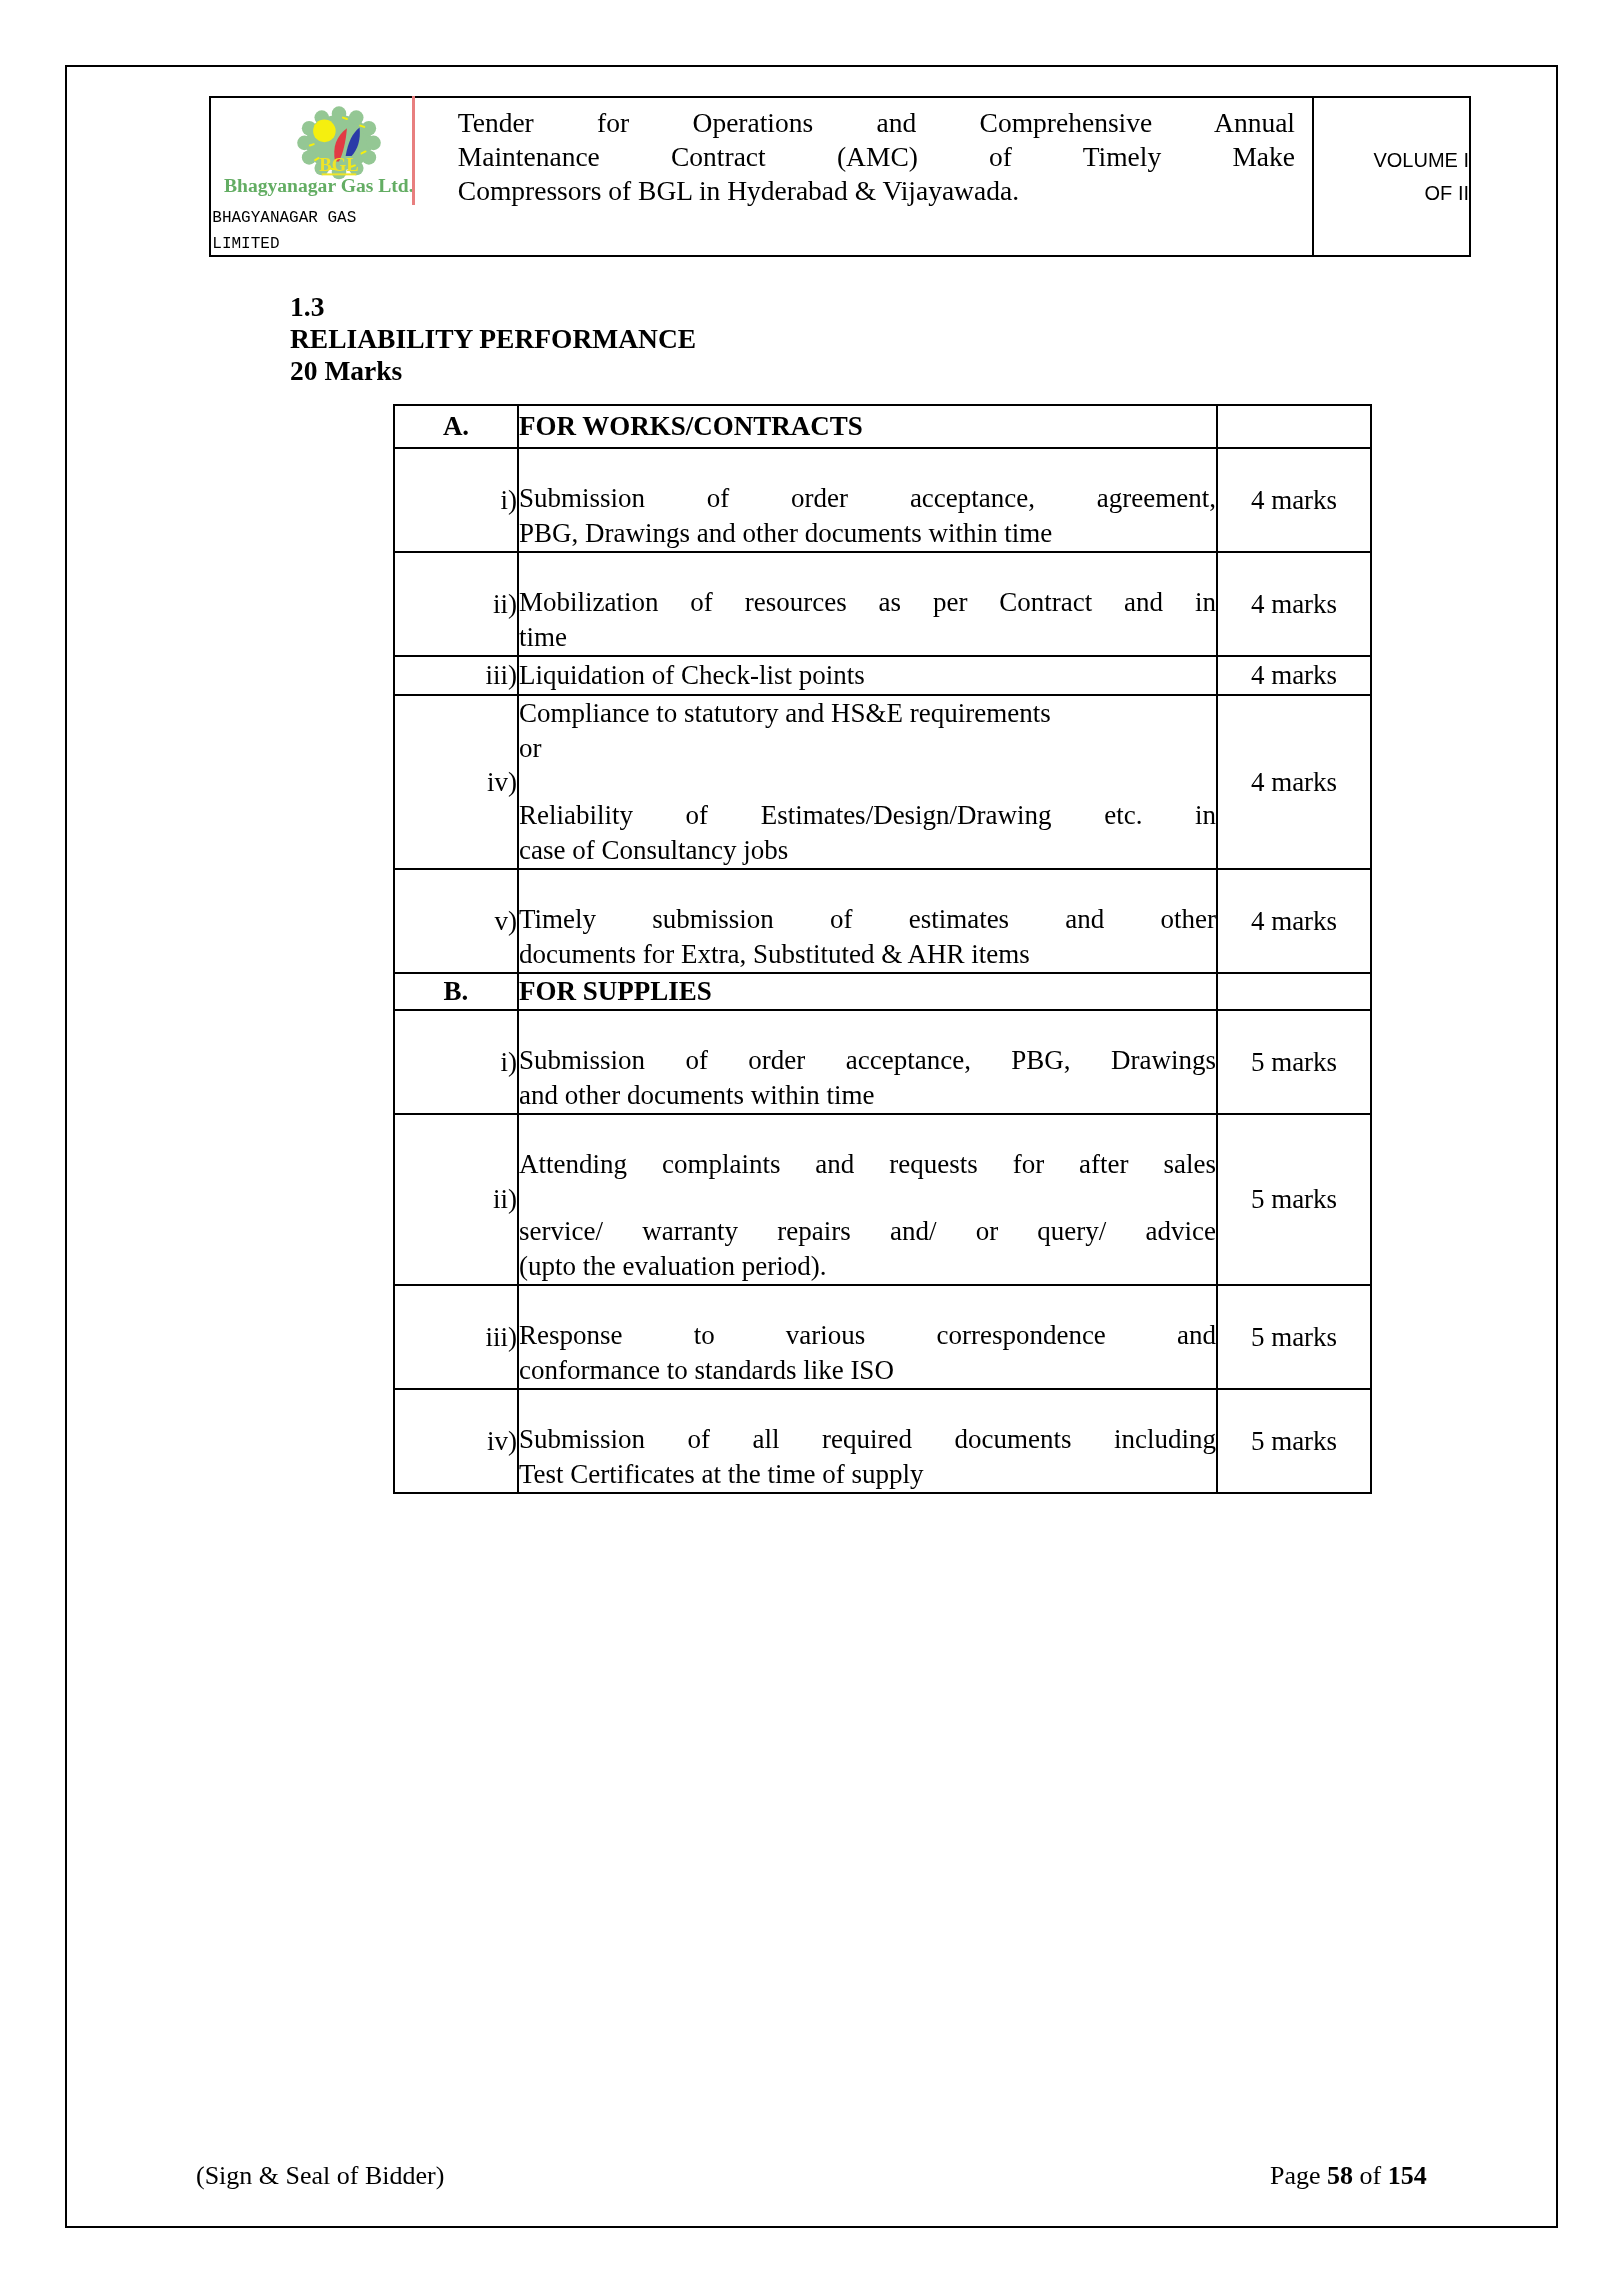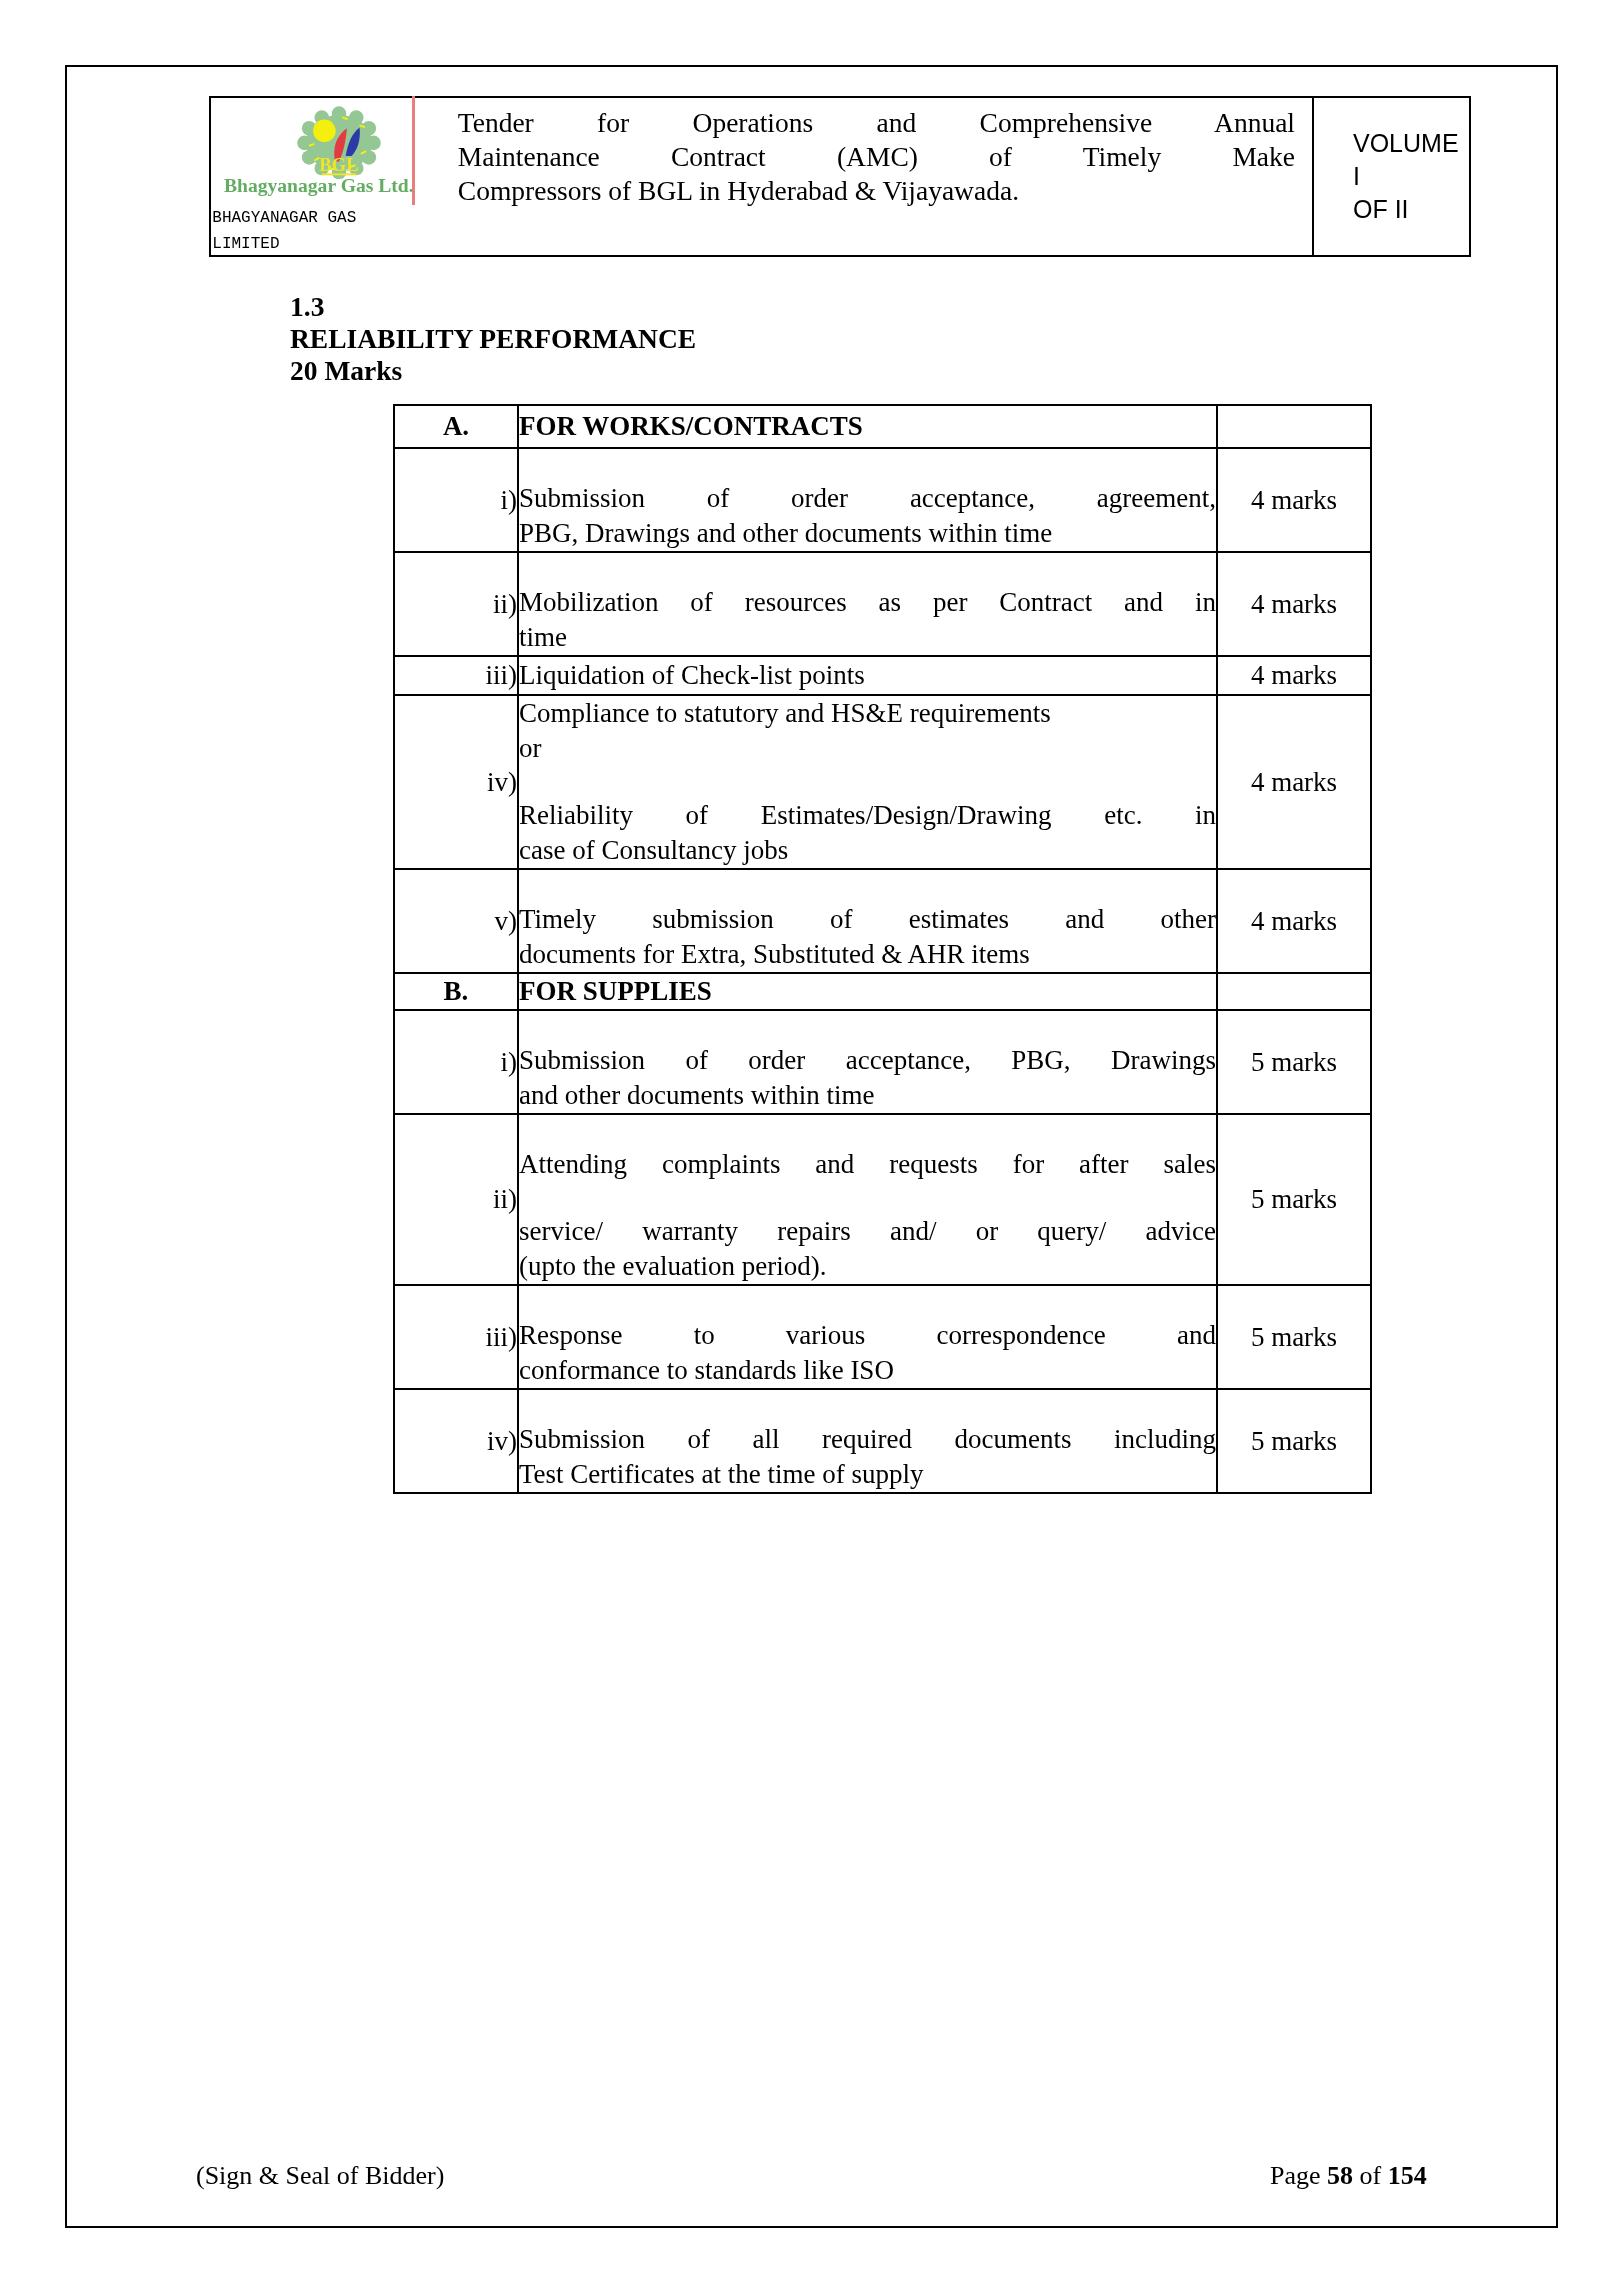--- a/index.html
+++ b/index.html
@@ -34,23 +34,23 @@
     width: 866px;
     padding: 7.9px 17px 0 11.8px;
     font-family: Liberation Serif, serif;
     font-size: 27.5px;
     line-height: 34px;
   }
   .cell-volume {
     flex: 1;
     border-left: 2.6px solid #000;
     display: flex; flex-direction: column;
-    justify-content: center; align-items: flex-start;
+    justify-content: center; align-items: flex-end;
     font-family: "Liberation Sans", "DejaVu Sans", sans-serif;
-    font-size: 25px; line-height: 33px; padding-left: 39px;
+    font-size: 20px; line-height: 33px;
   }
   .tl { width: 100%; }
   .tl.justify { text-align: justify; text-align-last: justify; }
   .tl.left { text-align: left; }
   .tl.center { text-align: center; }
 
   .red-divider {
     position: absolute;
     left: 412px; top: 96px;
     width: 2.6px; height: 109px;

